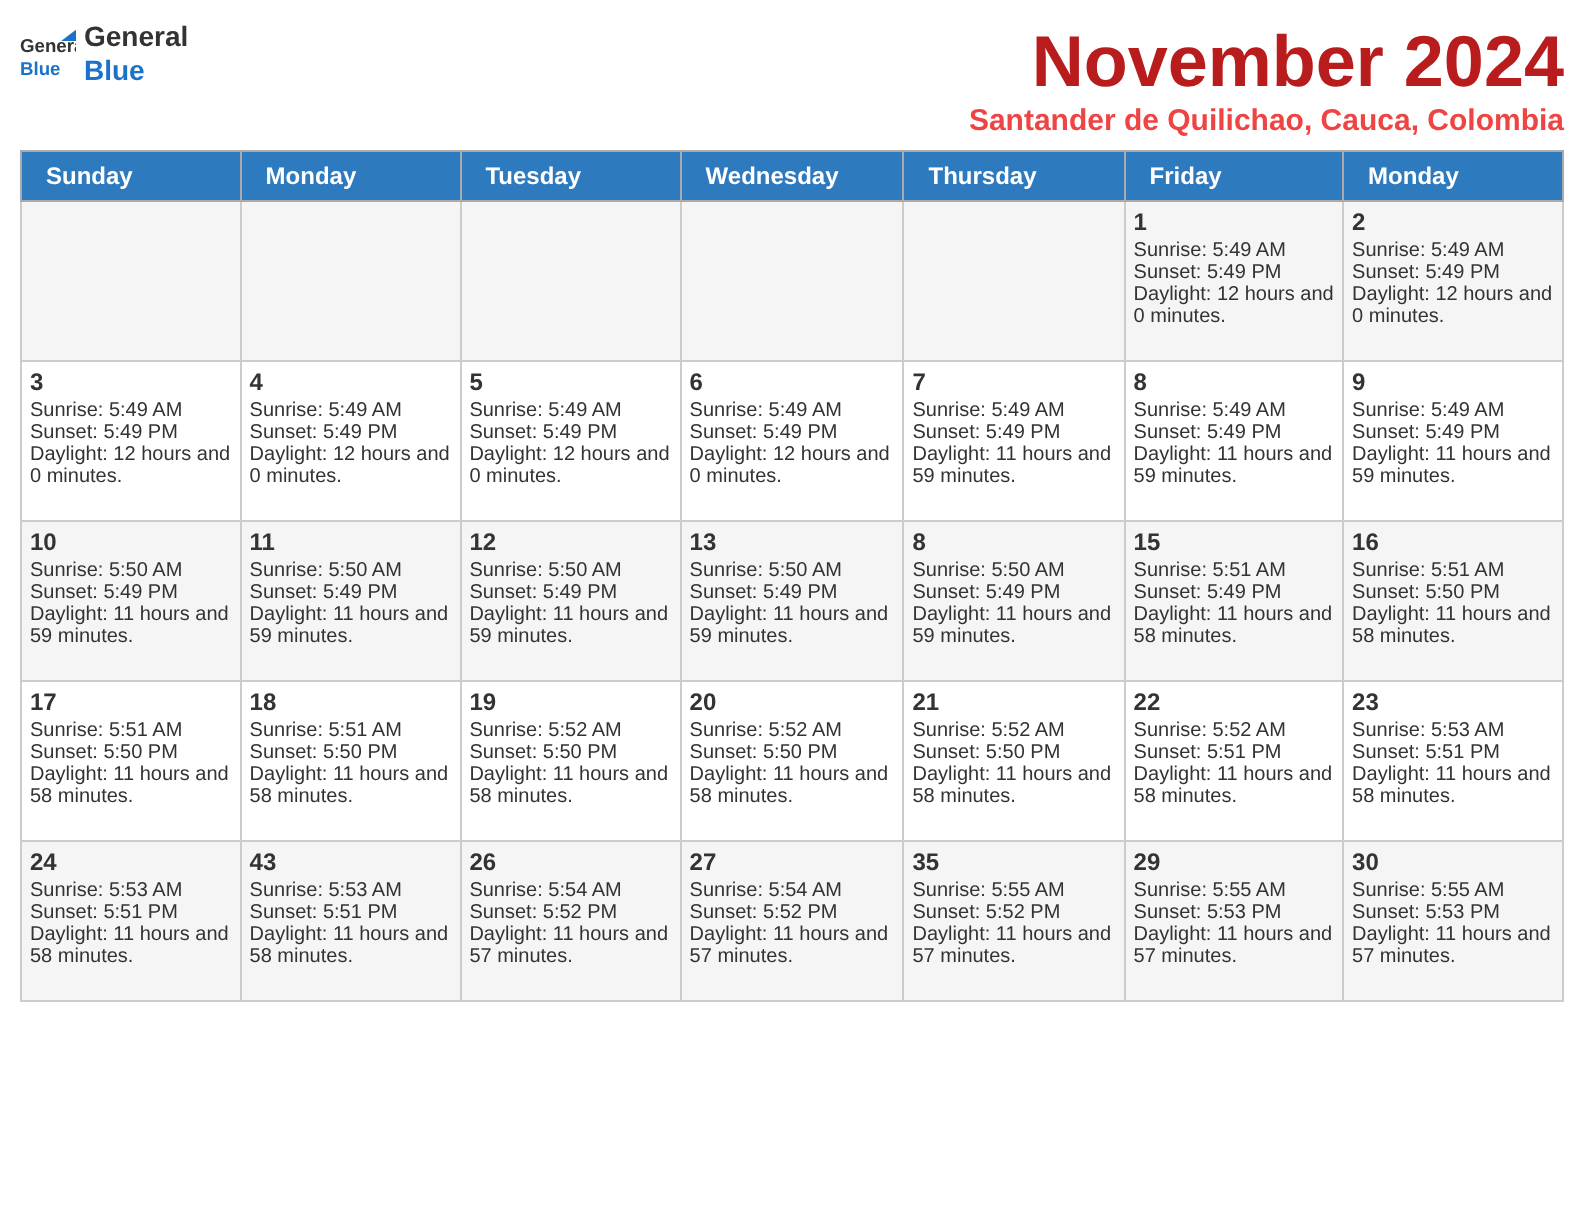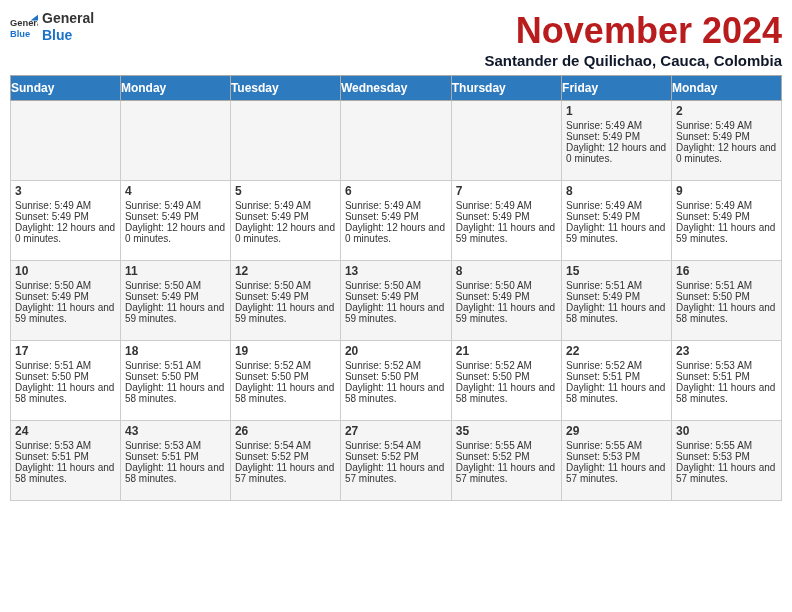--- a/index.html
+++ b/index.html
@@ -35,33 +35,33 @@
     .title-block {
       text-align: right;
     }
     .month-year {
       font-size: 36px;
       font-weight: bold;
       color: #b91c1c;
     }
     .location {
       font-size: 15px;
-      color: #0f172a;
+      color: #ef4444;
       font-weight: bold;
     }
     table {
       width: 100%;
       border-collapse: collapse;
     }
     thead tr th {
       background-color: #2e7abf;
       color: #fff;
       font-size: 12px;
       font-weight: bold;
-      padding: 5px 0;
+      padding: 5px 12px;
       border: 1px solid #aaa;
       text-align: left;
     }
     tbody tr td {
       border: 1px solid #ccc;
       vertical-align: top;
       padding: 3px 4px;
       font-size: 10px;
       color: #333;
       height: 80px;

